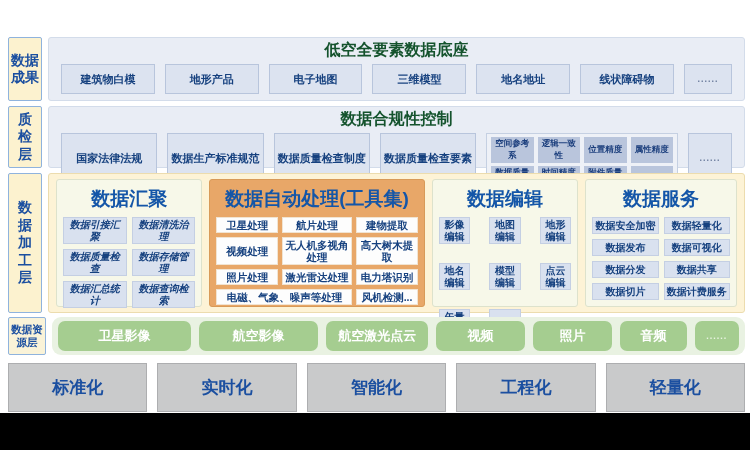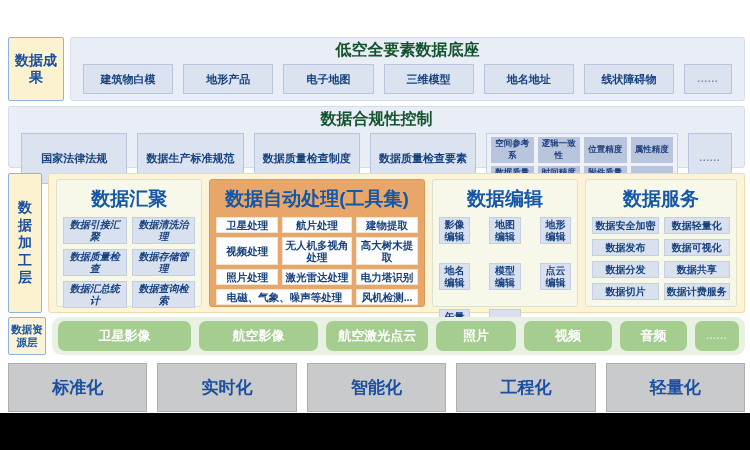--- a/index.html
+++ b/index.html
@@ -13,21 +13,21 @@
   .row3 { margin-top: 5px; height: 140px; }
   .row4 { margin-top: 4px; height: 38px; }
   .row5 { margin-top: 8px; height: 49px; gap: 10px; }
 
   .side-label {
     flex: 0 0 34px; background: #fcf2cf; border: 1px solid #8fb3dd; border-radius: 2px;
     color: #1b4fa0; font-weight: bold; display: flex; align-items: center; justify-content: center;
     text-align: center; word-break: break-all; line-height: 1.25;
   }
   .lbl-2x2 { font-size: 14px; }
-  .lbl-2x2 span { display: inline-block; width: 54px; font-family: Liberation Serif, serif; }
+  .lbl-2x2 span { display: inline-block; width: 30px; font-family: Liberation Serif, serif; }
   .lbl-vert { font-size: 14px; }
   .lbl-vert span { display: inline-block; width: 15px; }
   .lbl-res { flex: 0 0 38px; font-size: 10.5px; background: #faf3d8; }
   .lbl-res span { display: inline-block; width: 33px; }
 
   .panel { flex: 1; background: #e9edf5; border: 1px solid #d3dcea; border-radius: 3px; padding: 2px 12px 6px; display: flex; flex-direction: column; }
   .panel-title { text-align: center; color: #14532d; font-weight: bold; font-size: 16px; line-height: 1.3; }
   .btn-row { display: flex; gap: 10px; flex: 1; margin-top: 3px; align-items: stretch; }
   .btn-blue {
     flex: 1; background: #dce3f0; border: 1px solid #b8c5dc; color: #16417f; font-weight: bold;
@@ -95,20 +95,23 @@
           <div class="btn-blue">电子地图</div>
           <div class="btn-blue">三维模型</div>
           <div class="btn-blue">地名地址</div>
           <div class="btn-blue">线状障碍物</div>
           <div class="btn-blue btn-dots">......</div>
         </div>
       </div>
     </div>
 
     <div class="row row2">
+      <div class="side-label lbl-vert">
+          <span>质检层</span>
+        </div>
       <div class="panel">
         <div class="panel-title">数据合规性控制</div>
         <div class="btn-row">
           <div class="btn-blue">国家法律法规</div>
           <div class="btn-blue">数据生产标准规范</div>
           <div class="btn-blue">数据质量检查制度</div>
           <div class="btn-blue">数据质量检查要素</div>
           <div class="qc-group">
             <div class="qc-item">空间参考系</div>
             <div class="qc-item">逻辑一致性</div>
@@ -191,22 +194,22 @@
     </div>
 
     <div class="row row4">
       <div class="side-label lbl-res">
           <span>数据资源层</span>
         </div>
       <div class="res-strip">
         <div class="btn-green rw1">卫星影像</div>
         <div class="btn-green rw2">航空影像</div>
         <div class="btn-green rw3">航空激光点云</div>
+        <div class="btn-green rw4">视频</div>
         <div class="btn-green rw5">照片</div>
-        <div class="btn-green rw4">视频</div>
         <div class="btn-green rw6">音频</div>
         <div class="btn-green rw7">......</div>
       </div>
     </div>
 
     <div class="row row5">
       <div class="btn-gray">标准化</div>
       <div class="btn-gray">实时化</div>
       <div class="btn-gray">智能化</div>
       <div class="btn-gray">工程化</div>

